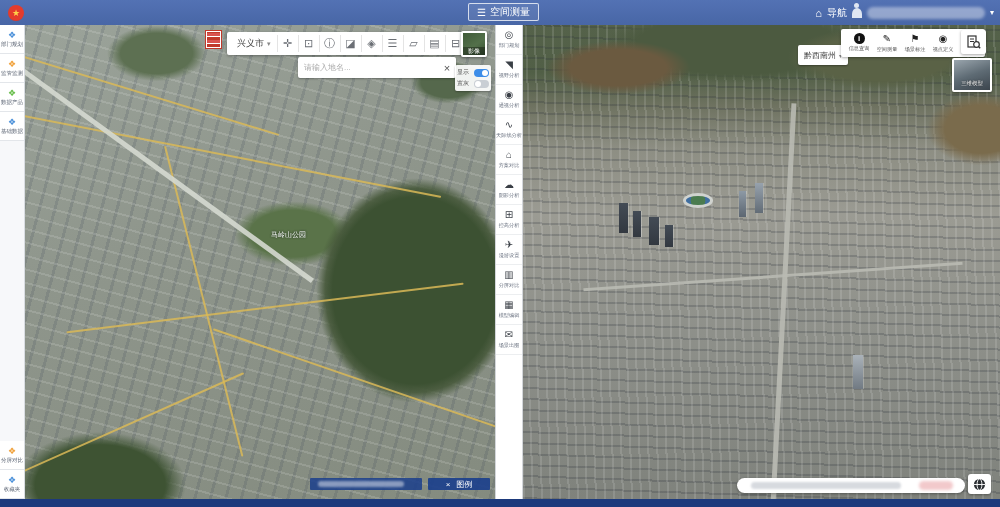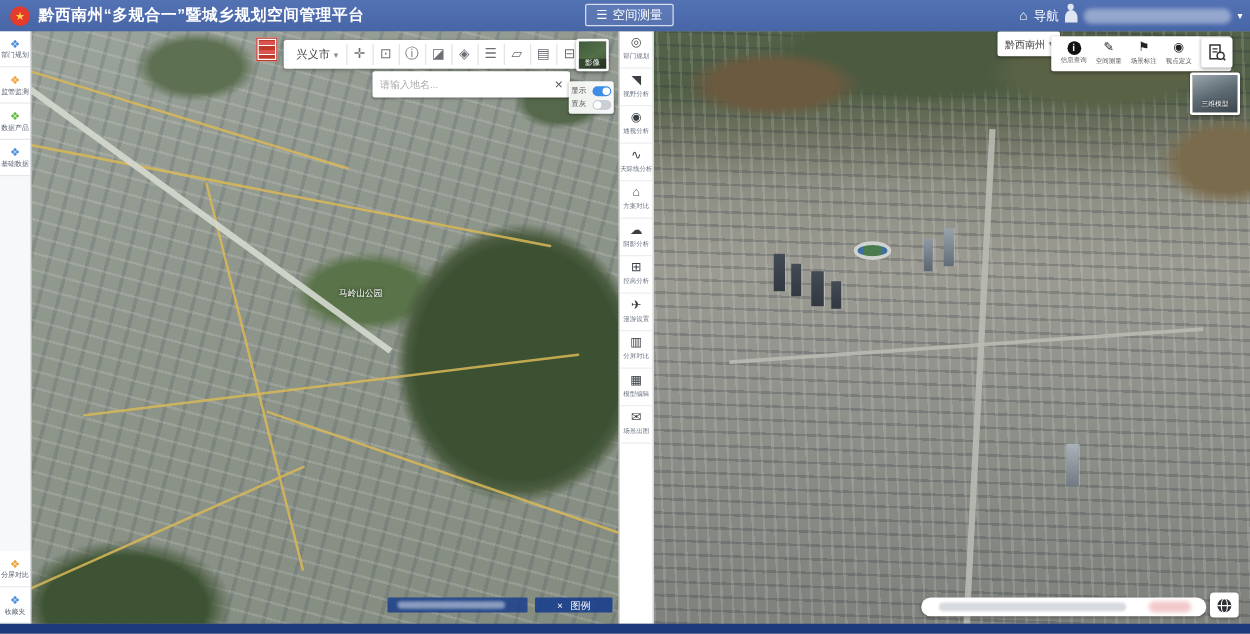--- a/index.html
+++ b/index.html
@@ -113,21 +113,21 @@
       radial-gradient(ellipse 90px 60px at 96% 22%, #7a6b4c 0 40%, transparent 60%),
       repeating-linear-gradient(88deg, rgba(255,255,255,.12) 0 2px, transparent 2px 9px),
       repeating-linear-gradient(2deg, rgba(40,46,56,.22) 0 2px, transparent 2px 11px),
       linear-gradient(180deg,#55624a 0%,#515f46 10%,#6e7260 17%,#8d8e83 26%,#9b9b93 40%,#8e908a 65%,#7f827c 100%);
   }
   .road3d { position:absolute; background:#b9bab3; opacity:.9; }
   .stadium { position:absolute; left:160px; top:168px; width:30px; height:15px; border-radius:50%;
              border:3px solid #d0d3cf; background:radial-gradient(circle,#4a7b4f 0 55%,#3f6ea0 60% 100%); }
   .bldg { position:absolute; background:linear-gradient(180deg,#434b55,#323840); box-shadow:1px 0 0 rgba(255,255,255,.25); }
 
-  .tb3d-dd { position:absolute; left:275px; top:0; height:20px; background:#fff; border-radius:2px;
+  .tb3d-dd { position:absolute; left:275px; top:20px; height:20px; background:#fff; border-radius:2px;
              box-shadow:0 1px 2px rgba(0,0,0,.35); display:flex; align-items:center; gap:3px;
              padding:0 6px; font-size:8px; color:#444; cursor:pointer; }
   .tb3d-dd .cr { font-size:6px; color:#888; }
   .tb3d { position:absolute; left:318px; top:4px; height:28px; background:#fff; border-radius:2px;
           box-shadow:0 1px 3px rgba(0,0,0,.35); display:flex; align-items:center; padding:0 5px; gap:2px; }
   .tb3d-item { width:26px; display:flex; flex-direction:column; align-items:center; cursor:pointer; }
   .tb3d-item .gl { font-size:10px; line-height:12px; color:#222; }
   .tb3d-item .gl.inf { width:11px; height:11px; border-radius:50%; background:#111; color:#fff;
           font-size:8px; font-weight:bold; line-height:11px; text-align:center; font-style:normal; }
   .tb3d-item .lb { font-size:6px; color:#555; transform:scale(.86); white-space:nowrap; }
@@ -151,21 +151,20 @@
   
   .bottombar { position:absolute; left:0; bottom:0; width:1000px; height:8px; background:#1d3a7c; z-index:60; }
 </style>
 </head>
 <body>
 
 <div class="app">
 
   <div class="header">
     <div class="emblem">★</div>
-    <div class="app-title">黔西南州“多规合一”暨城乡规划空间管理平台</div>
     <button class="blueprint-btn">
       <span>☰</span>
       <span>空间测量</span>
     </button>
     <div class="hdr-right">
       <span class="hdr-ico">⌂</span>
       <span class="hdr-nav">导航</span>
       <span class="user-avatar"></span>
       <span class="user-blur"></span>
       <span class="hdr-caret">▾</span>

